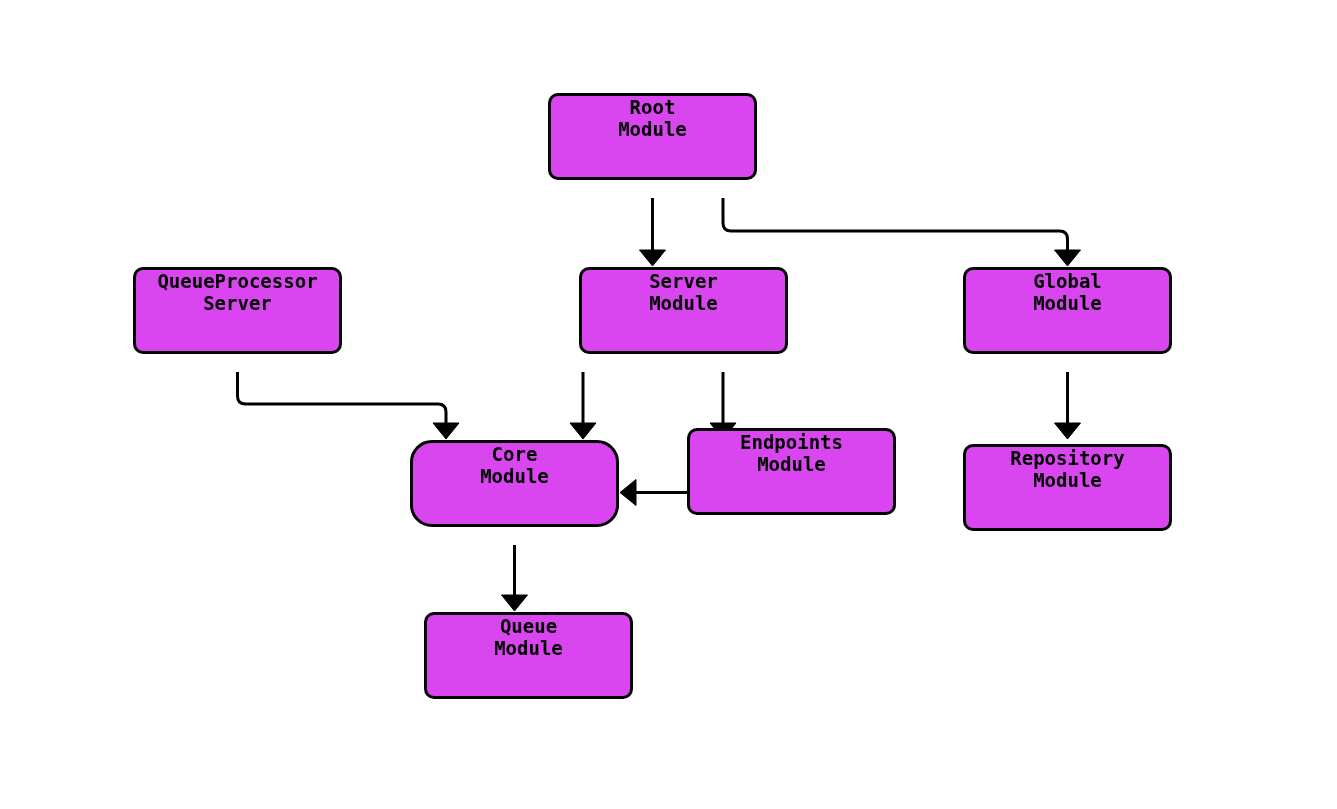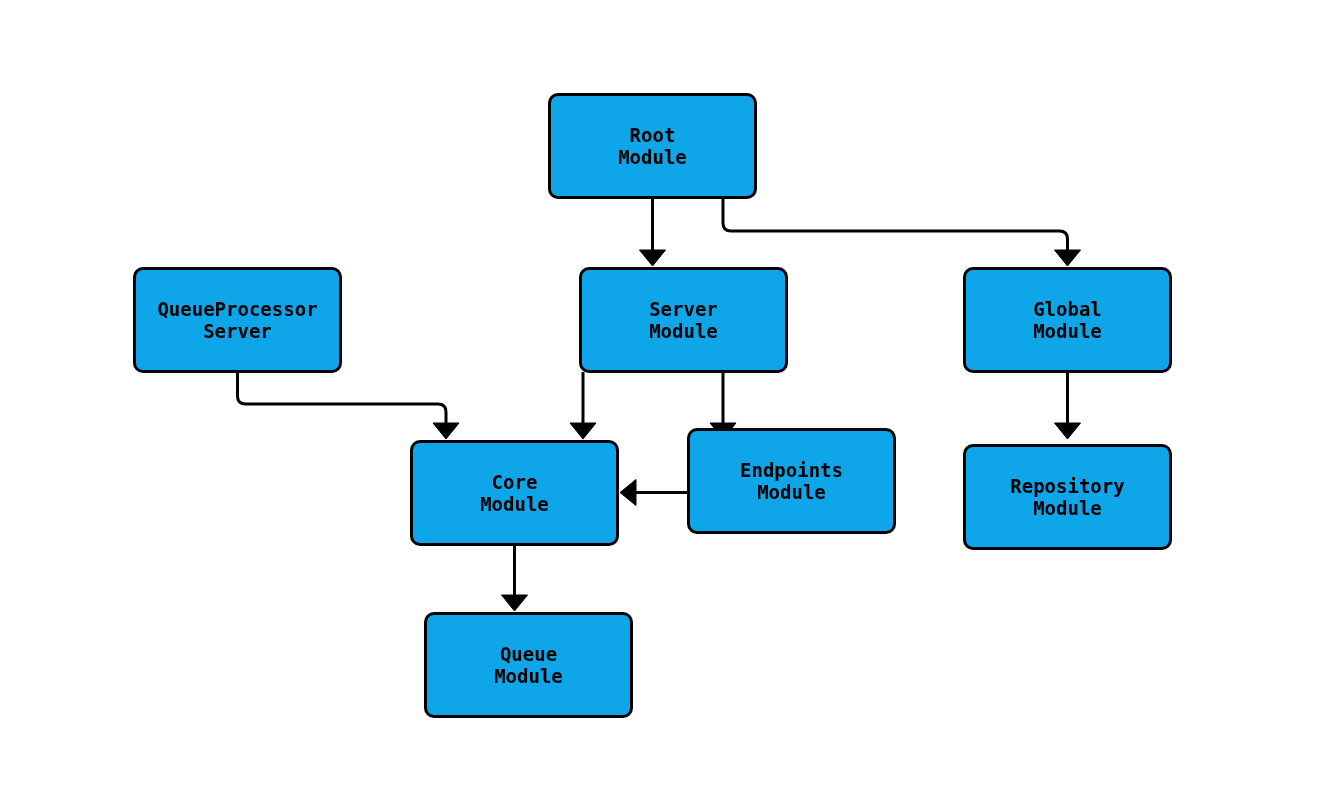--- a/index.html
+++ b/index.html
@@ -30,26 +30,25 @@
   .edges polygon {
     fill: #000000;
     stroke: #000000;
     stroke-width: 1;
     stroke-linejoin: round;
   }
   .node {
     position: absolute;
     box-sizing: border-box;
     width: 209px;
-    height: 106px;
-    background: #0ea5e9;
+    height: 87px;
+    background: #d946ef;
     border: 3px solid #000000;
     border-radius: 10px;
     display: flex;
-    align-items: center;
     justify-content: center;
   }
   .node-label {
     font-family: "DejaVu Sans Mono", monospace;
     font-weight: bold;
     font-size: 19px;
     line-height: 22px;
     color: #000000;
     text-align: center;
     white-space: pre-line;
@@ -116,21 +115,21 @@
   <div class="node" style="left:579px; top:267px;">
     <span class="node-label">Server
 Module</span>
   </div>
 
   <div class="node" style="left:963px; top:267px;">
     <span class="node-label">Global
 Module</span>
   </div>
 
-  <div class="node" style="left:410px; top:440px;">
+  <div class="node" style="left:410px; top:440px;border-radius:22px;">
     <span class="node-label">Core
 Module</span>
   </div>
 
   <div class="node" style="left:687px; top:428px;">
     <span class="node-label">Endpoints
 Module</span>
   </div>
 
   <div class="node" style="left:963px; top:444px;">

